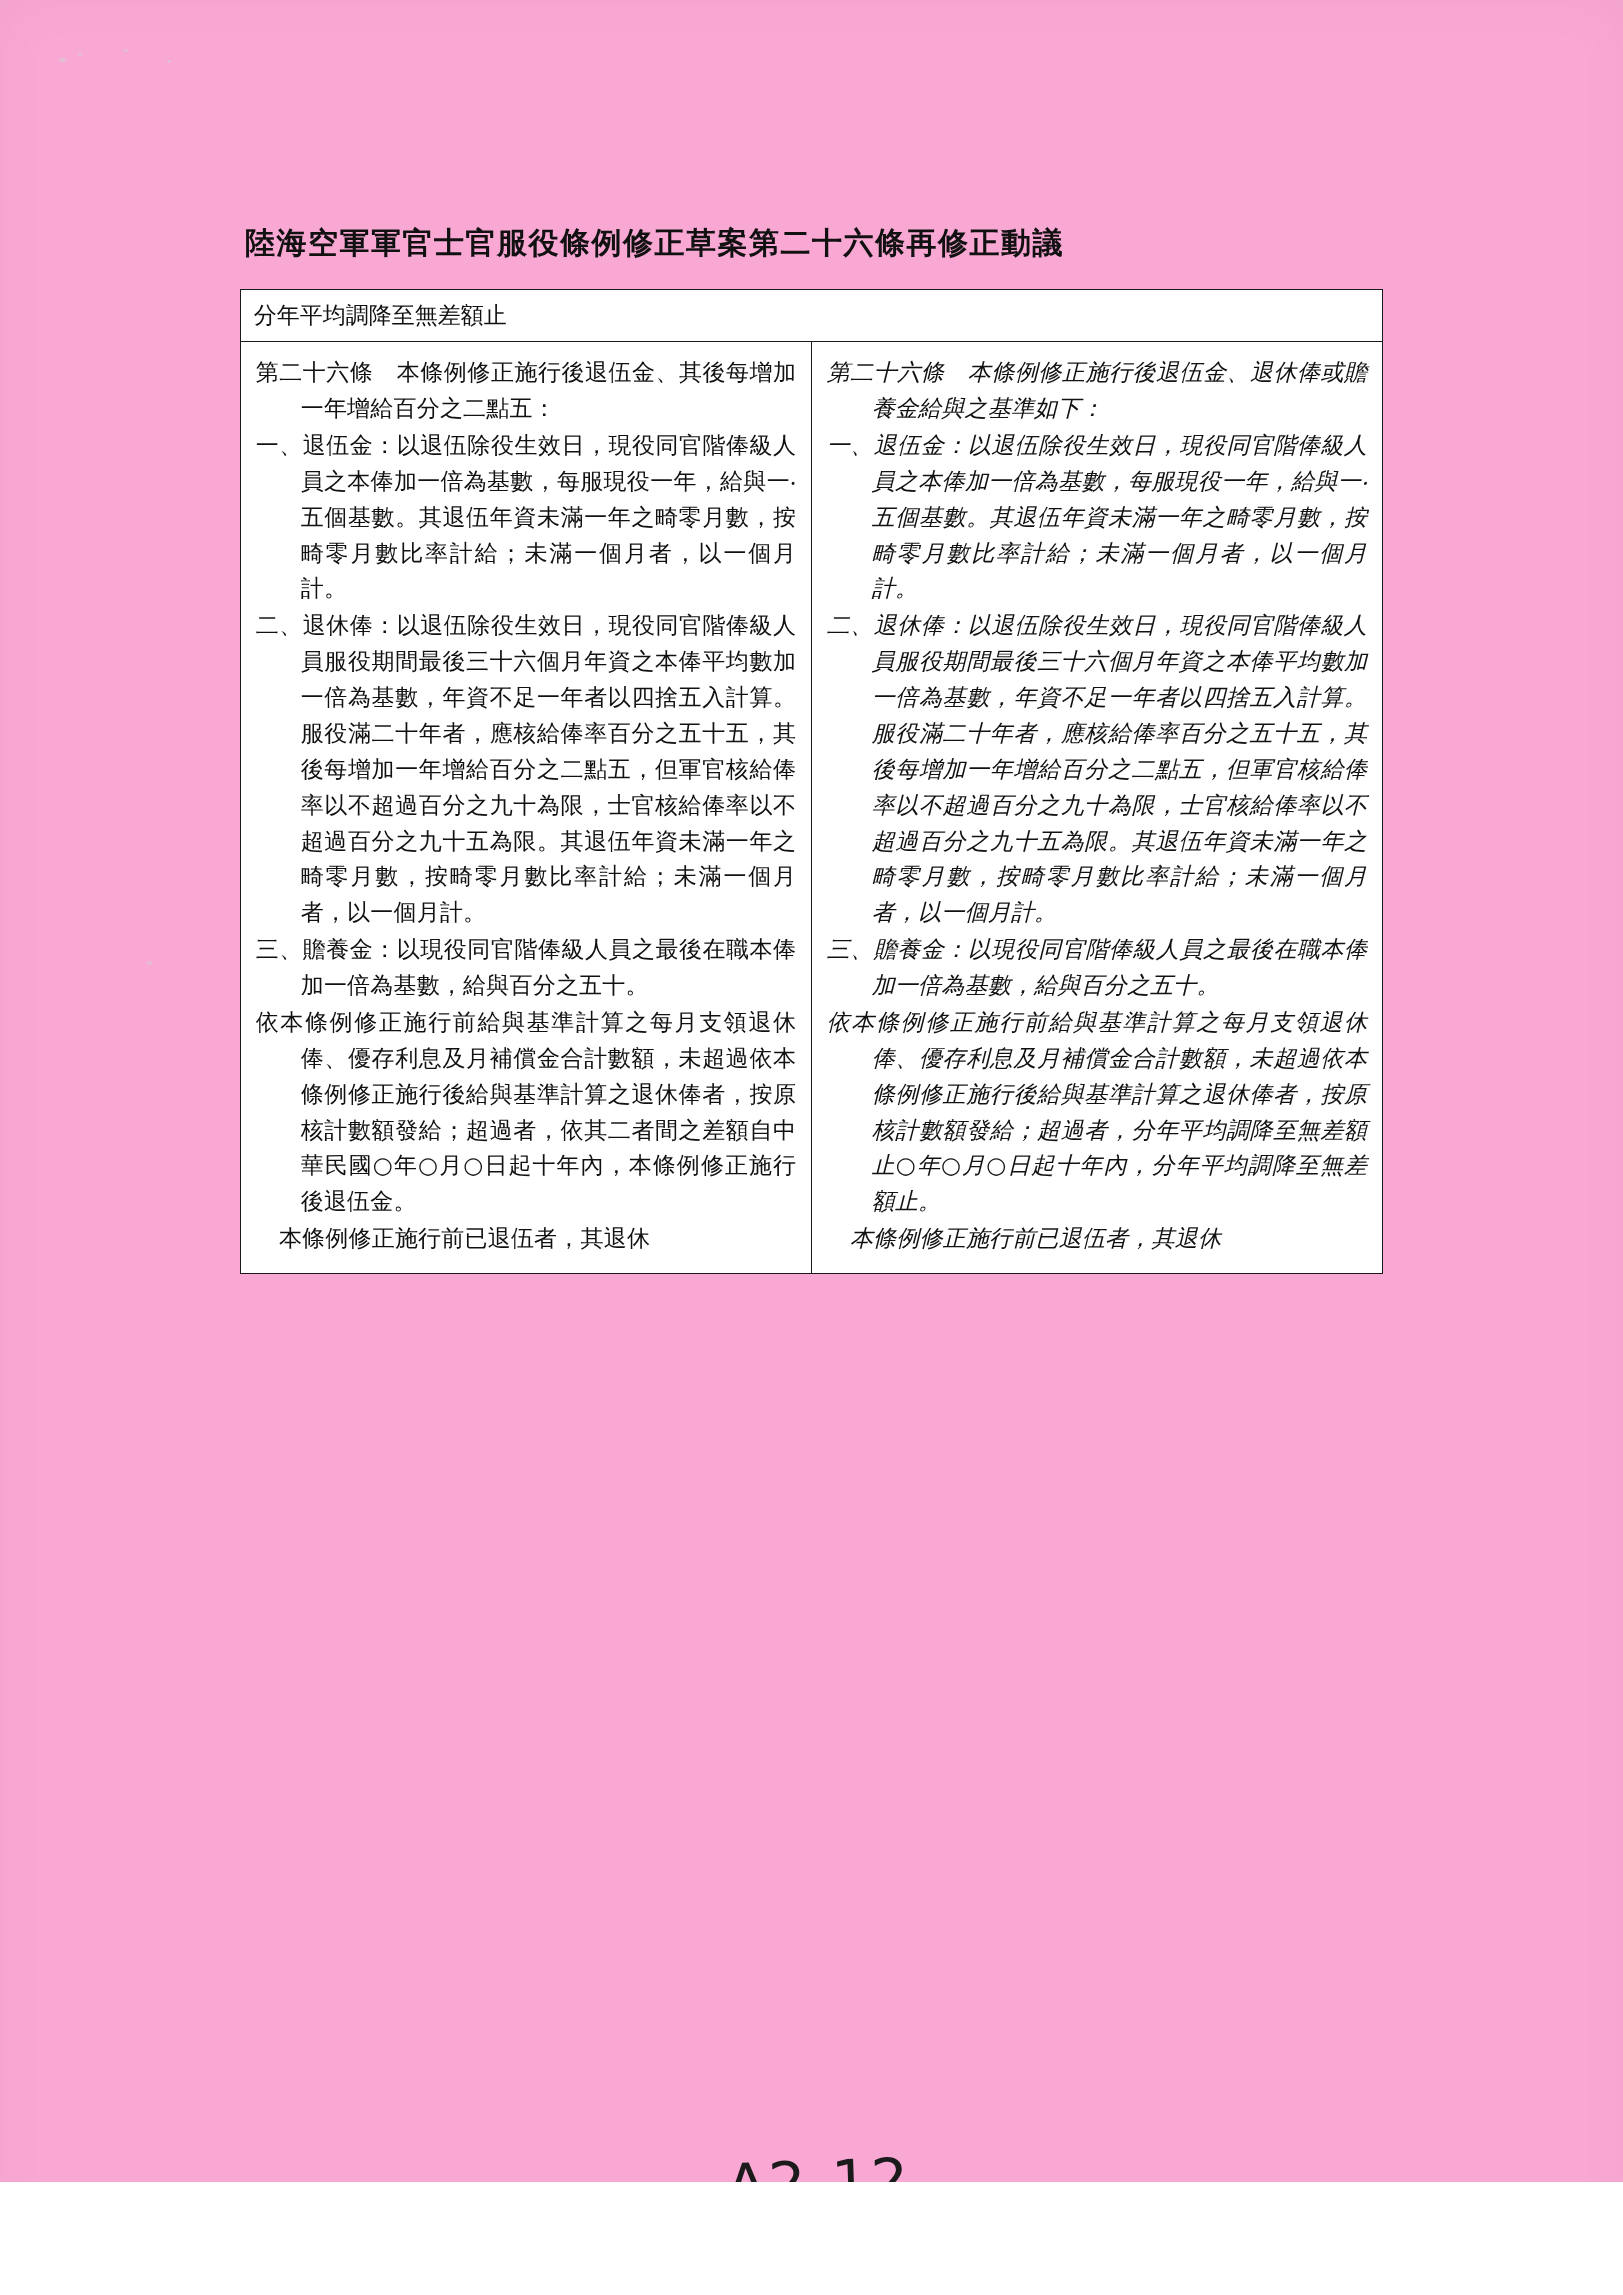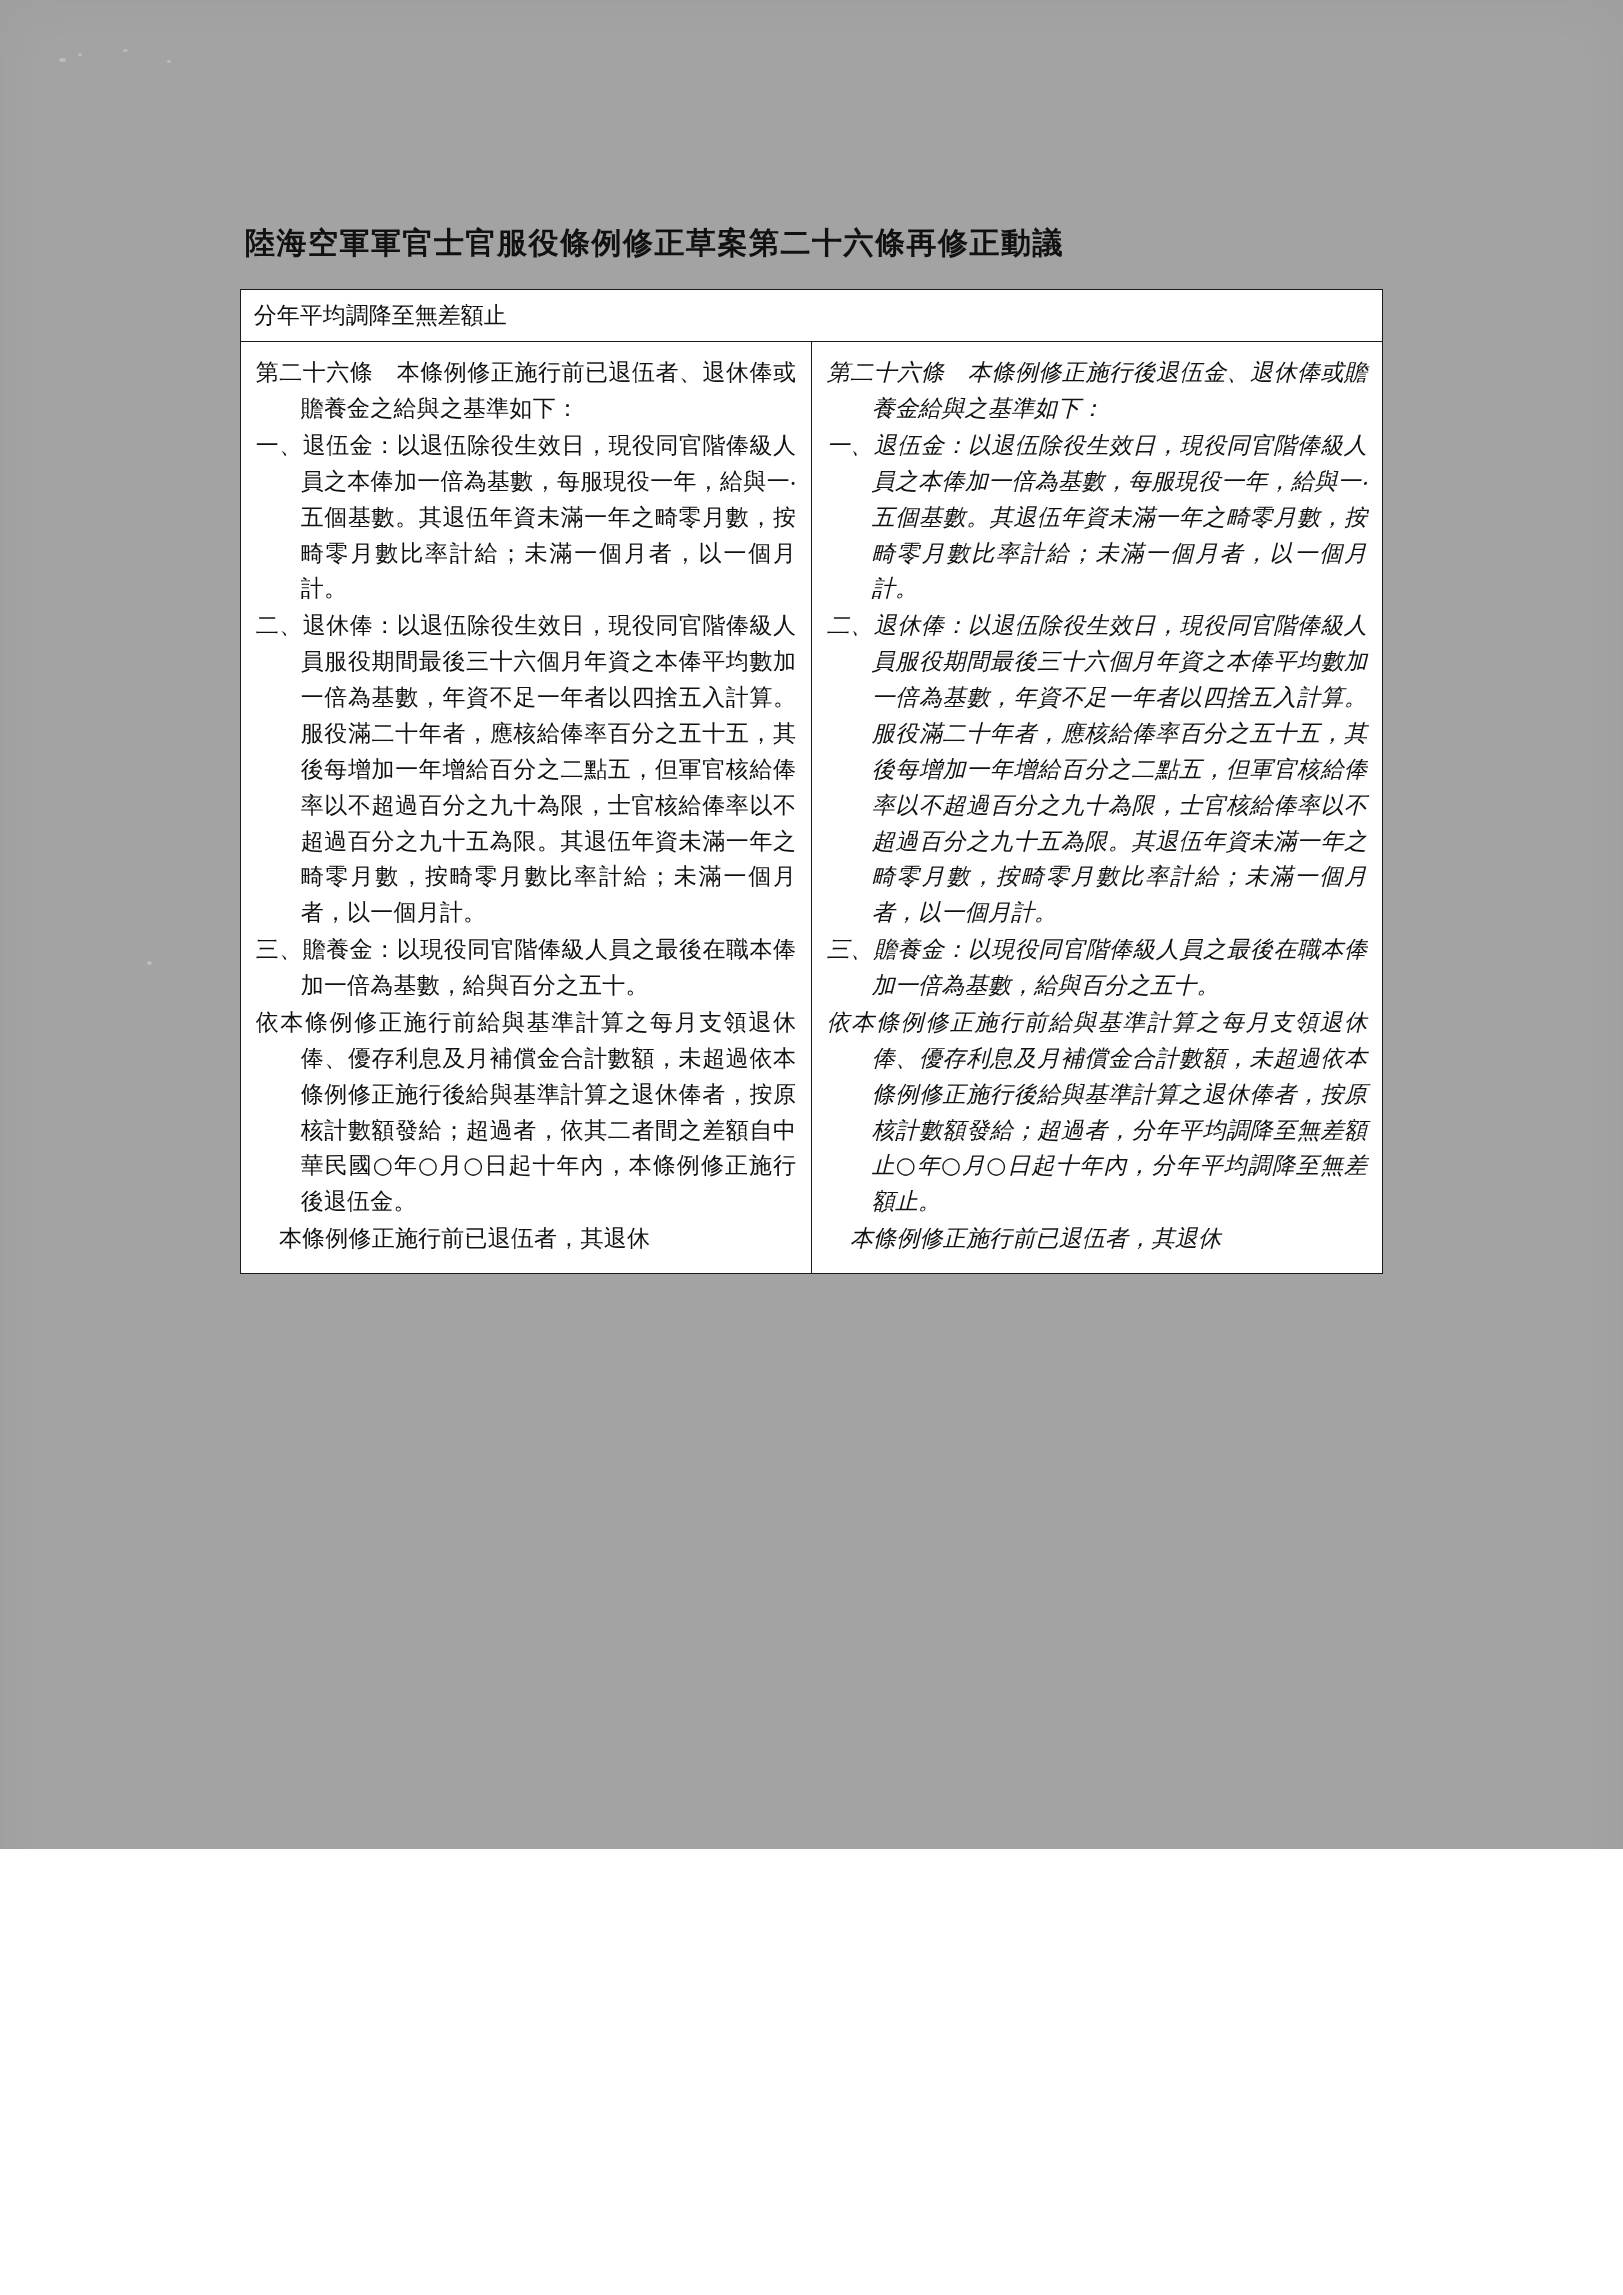--- a/index.html
+++ b/index.html
@@ -11,22 +11,22 @@
     width: 1624px;
     height: 2295px;
     font-family: "DejaVu Serif", serif;
     color: #111;
     position: relative;
   }
   .page {
     position: absolute;
     top: 0; left: 0;
     width: 1624px;
-    height: 1849px;
-    background: #a3a3a3;
+    height: 2182px;
+    background: #f9a8d4;
     overflow: hidden;
   }
   
   .speck {
     position: absolute;
     background: #cfcfcf;
     border-radius: 50%;
     opacity: 0.55;
   }
   .doc-title {
@@ -150,21 +150,21 @@
 
     <div class="thead">
       <div class="th right">分年平均調降至無差額止</div>
     </div>
 
     <div class="tbody">
 
       <div class="td left">
 
         <p class="para p-head">
-          <span class="lead">第二十六條</span><span>　本條例修正施行前已退伍者、退休俸或贍養金之給與之基準如下：</span>
+          <span class="lead">第二十六條</span><span>　本條例修正施行後退伍金、其後每增加一年增給百分之二點五：</span>
         </p>
 
         <p class="para p-item">
           <span class="lead">一、</span><span>退伍金：以退伍除役生效日，現役同官階俸級人員之本俸加一倍為基數，每服現役一年，給與一‧五個基數。其退伍年資未滿一年之畸零月數，按畸零月數比率計給；未滿一個月者，以一個月計。</span>
         </p>
 
         <p class="para p-item">
           <span class="lead">二、</span><span>退休俸：以退伍除役生效日，現役同官階俸級人員服役期間最後三十六個月年資之本俸平均數加一倍為基數，年資不足一年者以四捨五入計算。服役滿二十年者，應核給俸率百分之五十五，其後每增加一年增給百分之二點五，但軍官核給俸率以不超過百分之九十為限，士官核給俸率以不超過百分之九十五為限。其退伍年資未滿一年之畸零月數，按畸零月數比率計給；未滿一個月者，以一個月計。</span>
         </p>
 

